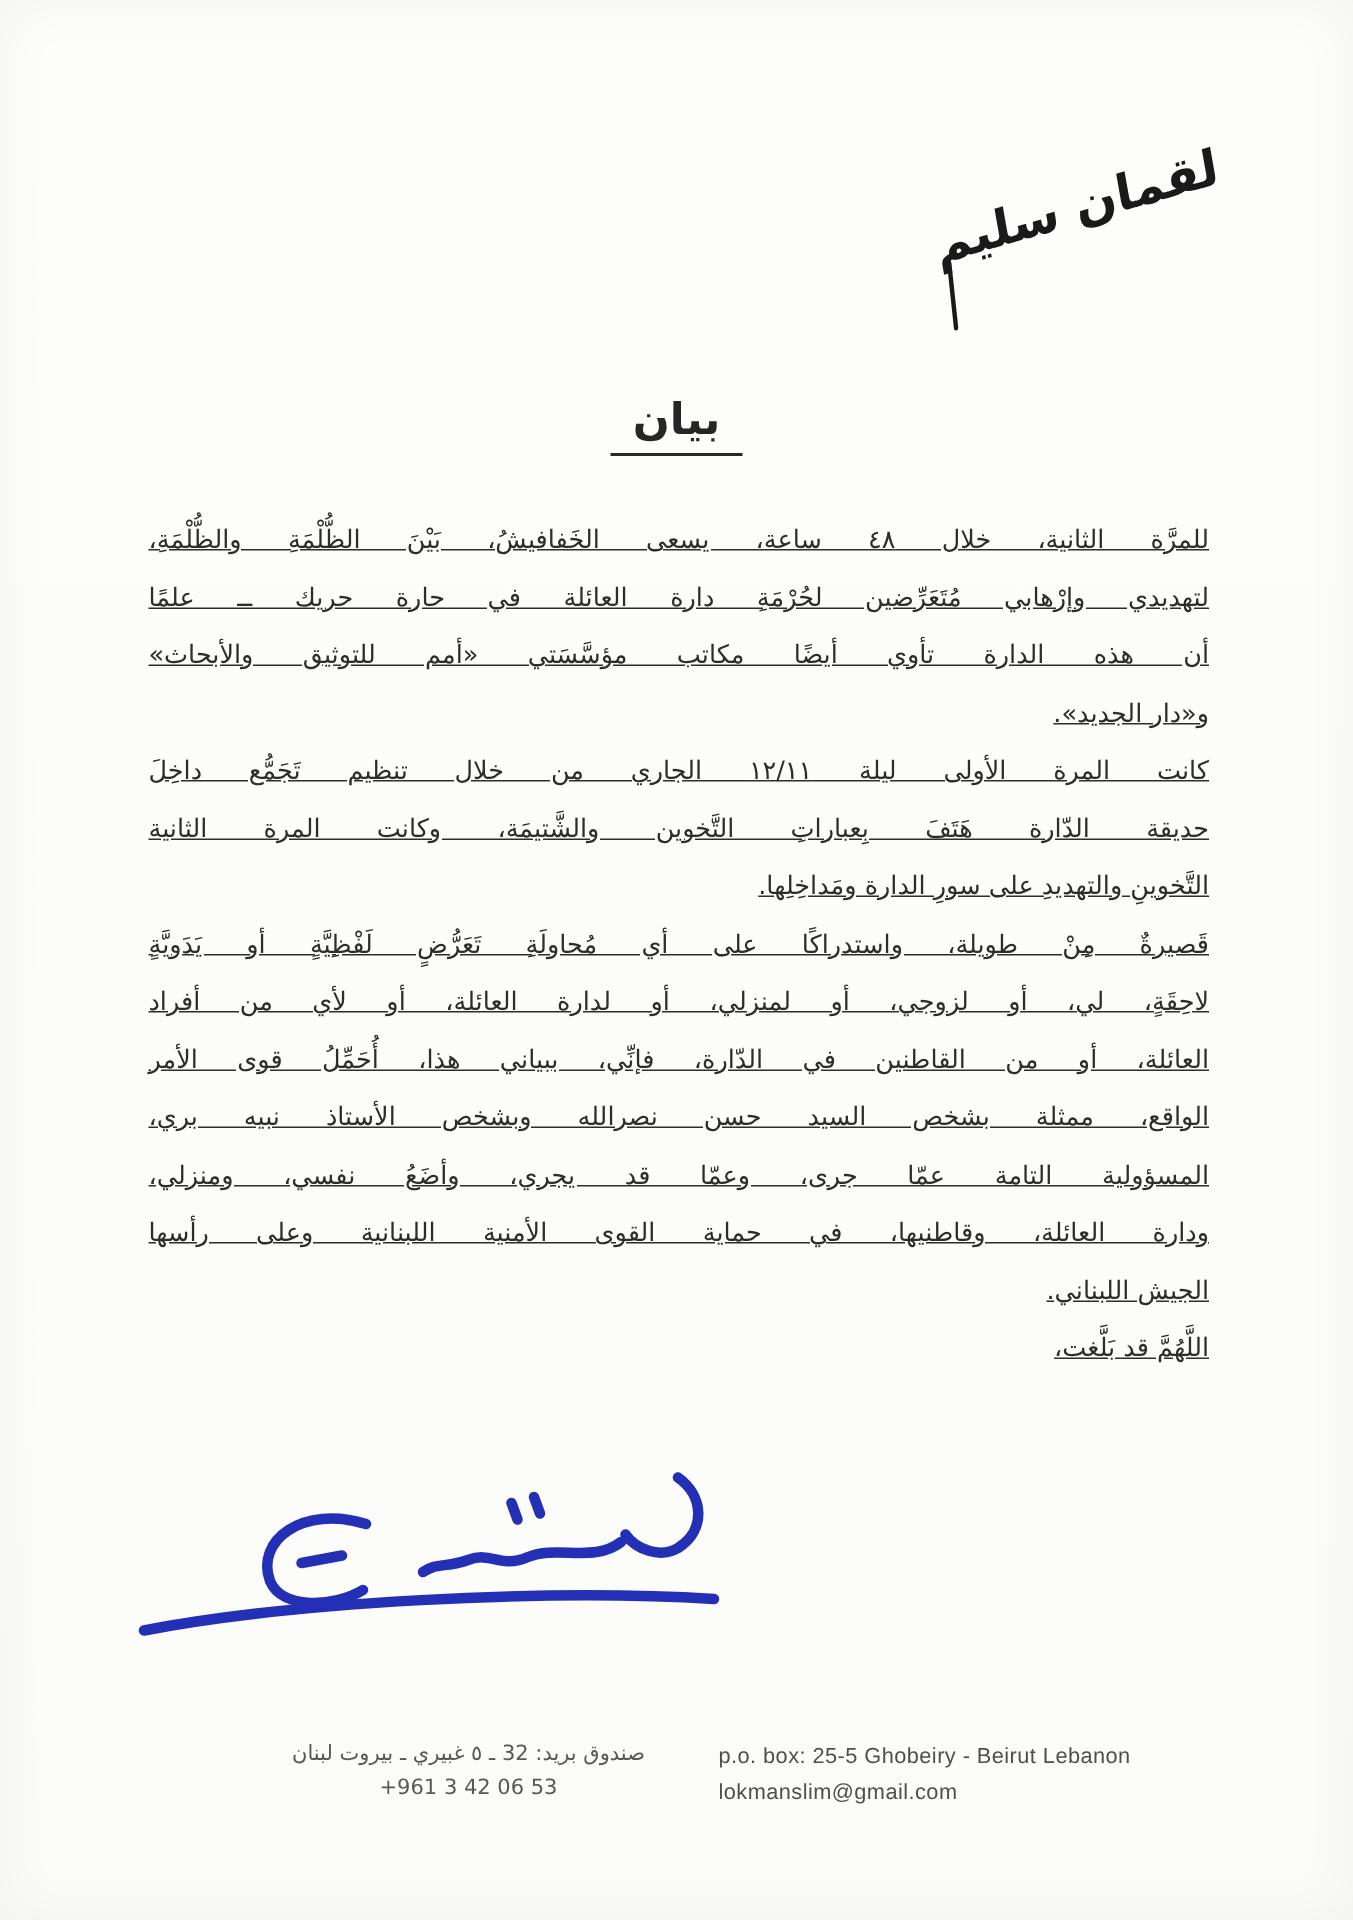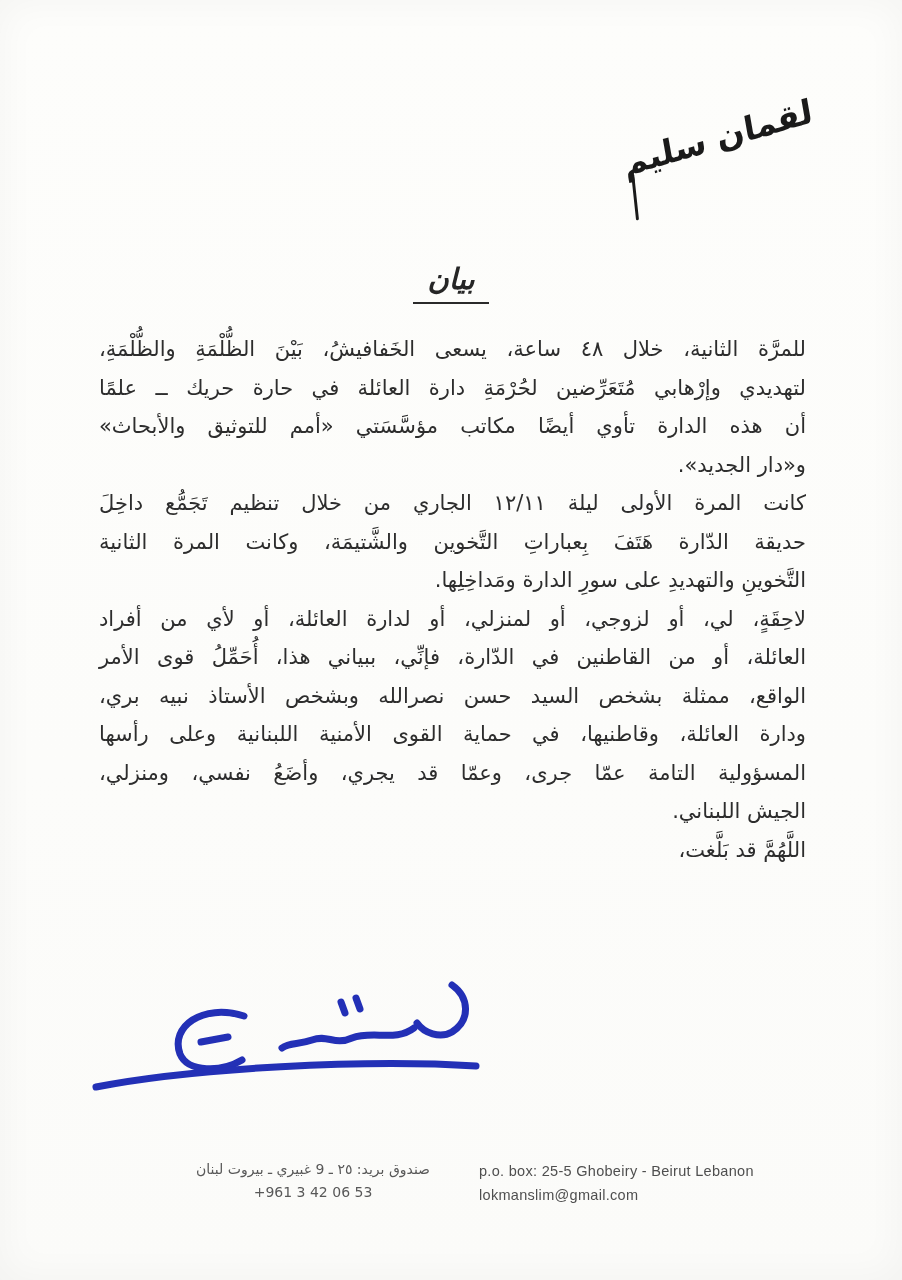--- a/index.html
+++ b/index.html
@@ -43,31 +43,31 @@
     text-align: center;
     direction: rtl;
   }
   .title-text {
     display: inline-block;
     font-size: 29px;
     font-weight: bold;
     color: #262626;
     border-bottom: 2.5px solid #2a2a2a;
     padding: 0 15px 6px 15px;
-    font-style: italic;
   }
   
   .doc-body {
     position: absolute;
-    top: 330px; left: 99px;
+    top: 341px; left: 99px;
     width: 707px;
     direction: rtl;
     color: #2d2d2d;
-    font-size: 21px;
+    font-size: 17px;
     line-height: 38.5px;
+    text-decoration: underline;
   }
   .line {
     text-align: justify;
     text-align-last: justify;
     white-space: normal;
   }
   .line.e {
     text-align: center;
     text-align-last: right;
   }
@@ -115,43 +115,44 @@
   </div>
 
   <div class="doc-body">
     <div class="line j">للمرَّة الثانية، خلال ٤٨ ساعة، يسعى الخَفافيشُ، بَيْنَ الظُّلْمَةِ والظُّلْمَةِ،</div>
     <div class="line j">لتهديدي وإرْهابي مُتَعَرِّضين لحُرْمَةِ دارة العائلة في حارة حريك ــ علمًا</div>
     <div class="line j">أن هذه الدارة تأوي أيضًا مكاتب مؤسَّسَتي «أمم للتوثيق والأبحاث»</div>
     <div class="line e">و«دار الجديد».</div>
     <div class="line j">كانت المرة الأولى ليلة ١٢/١١ الجاري من خلال تنظيم تَجَمُّع داخِلَ</div>
     <div class="line j">حديقة الدّارة هَتَفَ بِعباراتِ التَّخوين والشَّتيمَة، وكانت المرة الثانية</div>
     <div class="line e">التَّخوينِ والتهديدِ على سورِ الدارة ومَداخِلِها.</div>
+    <div class="line j">قَصيرةٌ مِنْ طويلة، واستدراكًا على أي مُحاولَةِ تَعَرُّضٍ لَفْظِيَّةٍ أو يَدَويَّةٍ</div>
     <div class="line j">لاحِقَةٍ، لي، أو لزوجي، أو لمنزلي، أو لدارة العائلة، أو لأي من أفراد</div>
     <div class="line j">العائلة، أو من القاطنين في الدّارة، فإنِّي، ببياني هذا، أُحَمِّلُ قوى الأمر</div>
     <div class="line j">الواقع، ممثلة بشخص السيد حسن نصرالله وبشخص الأستاذ نبيه بري،</div>
+    <div class="line j">المسؤولية التامة عمّا جرى، وعمّا قد يجري، وأضَعُ نفسي، ومنزلي،</div>
     <div class="line j">ودارة العائلة، وقاطنيها، في حماية القوى الأمنية اللبنانية وعلى رأسها</div>
-    <div class="line j">المسؤولية التامة عمّا جرى، وعمّا قد يجري، وأضَعُ نفسي، ومنزلي،</div>
     <div class="line e">الجيش اللبناني.</div>
     <div class="line e">اللَّهُمَّ قد بَلَّغت،</div>
   </div>
 
   <svg class="signature" viewBox="0 0 400 125" xmlns="http://www.w3.org/2000/svg">
     <g fill="none" stroke-width="7" stroke-linecap="round" stroke-linejoin="round" stroke="#2330b6">
       <path d="M 368 10 C 385 22, 387 45, 368 57 C 356 64, 340 58, 333 48"></path>
       <path d="M 257 27 l 4 11"></path>
       <path d="M 272 23 l 4 11"></path>
       <path d="M 330 53 C 312 67, 288 55, 268 63 C 250 71, 244 59, 228 65 C 214 70, 206 67, 198 73"></path>
       <path d="M 160 41 C 118 28, 86 52, 96 79 C 104 98, 138 97, 158 85"></path>
       <path d="M 117 67 l 27 -5"></path>
       <path d="M 12 112 C 110 93, 280 84, 392 91"></path>
     </g>
   </svg>
 
   <div class="footer-ar">
-    <div>صندوق بريد: ٢٥ ـ 9 غبيري ـ بيروت لبنان</div>
+    <div>صندوق بريد: 32 ـ ٥ غبيري ـ بيروت لبنان</div>
     <div class="footer-phone">+961 3 42 06 53</div>
   </div>
 
   <div class="footer-en">
     <div>p.o. box: 25-5 Ghobeiry - Beirut Lebanon</div>
     <div>lokmanslim@gmail.com</div>
   </div>
 
 </div>
 

